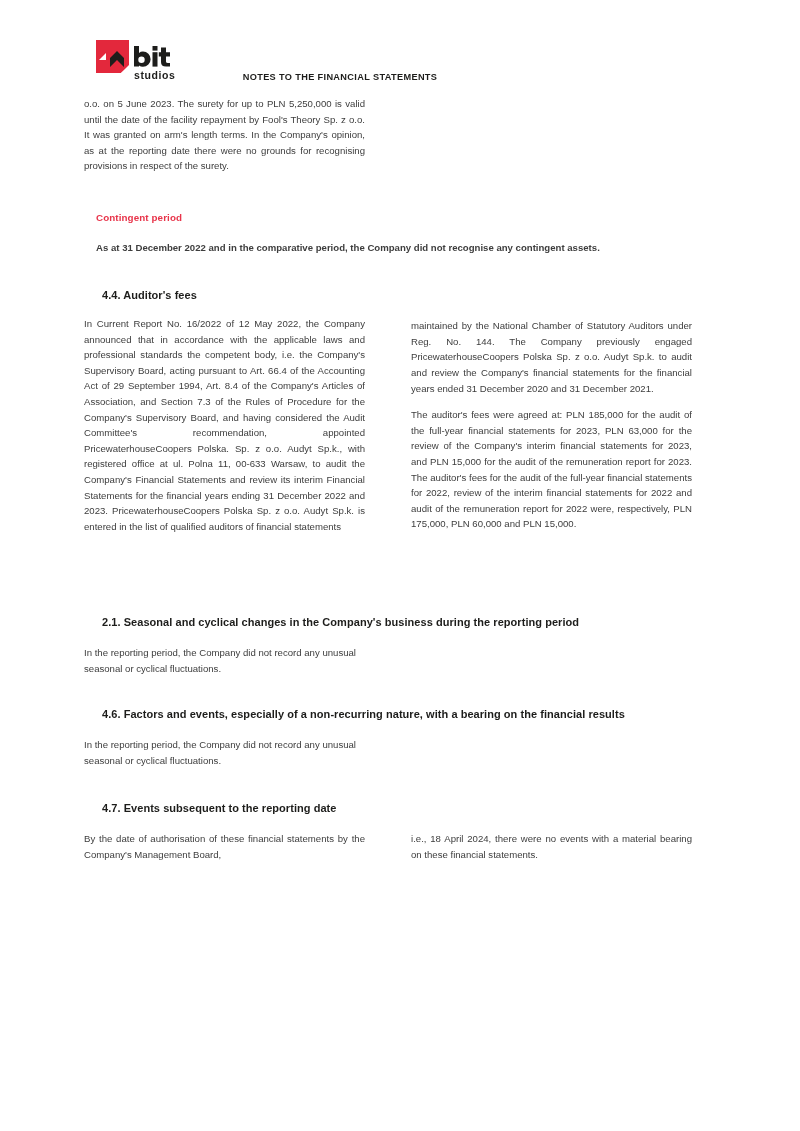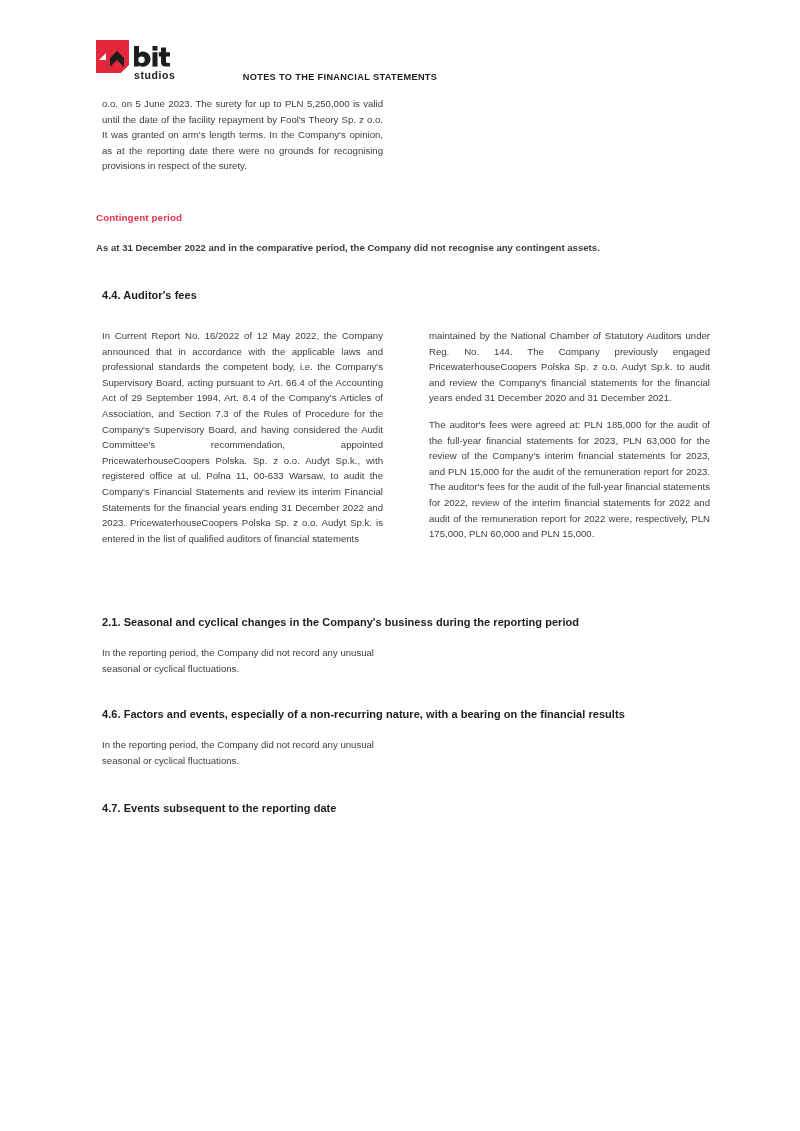--- a/index.html
+++ b/index.html
@@ -45,24 +45,25 @@
     width: 680px;
     text-align: center;
     font-size: 9.2px;
     font-weight: bold;
     letter-spacing: 0.35px;
     color: #1d1d1b;
   }
 
   .two-col {
     position: absolute;
-    left: 102px;
+    left: 84px;
     width: 608px;
     display: flex;
     justify-content: space-between;
+    align-items: center;
   }
   .col {
     width: 281px;
   }
   .col p, .full p {
     margin: 0 0 11px 0;
     font-size: 9.6px;
     line-height: 15.6px;
     text-align: justify;
     color: #3d3d3d;
@@ -158,21 +159,21 @@
   </div>
 
   <div class="sub-head-red" style="top:212px;">Contingent period</div>
 
   <div class="full" style="top:240px;">
     <p class="last nojust">As at 31 December 2022 and in the comparative period, the Company did not recognise any contingent assets.</p>
   </div>
 
   <div class="num-head" style="top:289px;">4.4. Auditor's fees</div>
 
-  <div class="two-col" style="top:316px;margin-top:12px;">
+  <div class="two-col" style="top:316px;">
     <div class="col">
       <p class="last">In Current Report No. 16/2022 of 12 May 2022, the Company announced that in accordance with the applicable laws and professional standards the competent body, i.e. the Company's Supervisory Board, acting pursuant to Art. 66.4 of the Accounting Act of 29 September 1994, Art. 8.4 of the Company's Articles of Association, and Section 7.3 of the Rules of Procedure for the Company's Supervisory Board, and having considered the Audit Committee's recommendation, appointed PricewaterhouseCoopers Polska. Sp. z o.o. Audyt Sp.k., with registered office at ul. Polna 11, 00-633 Warsaw, to audit the Company's Financial Statements and review its interim Financial Statements for the financial years ending 31 December 2022 and 2023. PricewaterhouseCoopers Polska Sp. z o.o. Audyt Sp.k. is entered in the list of qualified auditors of financial statements</p>
     </div>
     <div class="col">
       <p>maintained by the National Chamber of Statutory Auditors under Reg. No. 144. The Company previously engaged PricewaterhouseCoopers Polska Sp. z o.o. Audyt Sp.k. to audit and review the Company's financial statements for the financial years ended 31 December 2020 and 31 December 2021.</p>
       <p class="last">The auditor's fees were agreed at: PLN 185,000 for the audit of the full-year financial statements for 2023, PLN 63,000 for the review of the Company's interim financial statements for 2023, and PLN 15,000 for the audit of the remuneration report for 2023. The auditor's fees for the audit of the full-year financial statements for 2022, review of the interim financial statements for 2022 and audit of the remuneration report for 2022 were, respectively, PLN 175,000, PLN 60,000 and PLN 15,000.</p>
     </div>
   </div>
 
   <div class="num-head" style="top:616px;">2.1. Seasonal and cyclical changes in the Company's business during the reporting period</div>
@@ -188,20 +189,28 @@
 
   <div class="two-col" style="top:737px;">
     <div class="col">
       <p class="last nojust">In the reporting period, the Company did not record any unusual seasonal or cyclical fluctuations.</p>
     </div>
     <div class="col"></div>
   </div>
 
   <div class="num-head" style="top:802px;">4.7. Events subsequent to the reporting date</div>
 
+  <div class="two-col" style="top:831px;">
+    <div class="col">
+      <p class="last">By the date of authorisation of these financial statements by the Company's Management Board,</p>
+    </div>
+    <div class="col">
+      <p class="last">i.e., 18 April 2024, there were no events with a material bearing on these financial statements.</p>
+    </div>
+  </div>
 
   <div class="footer">
 
     
 
     
   </div>
 
 </div>
 

